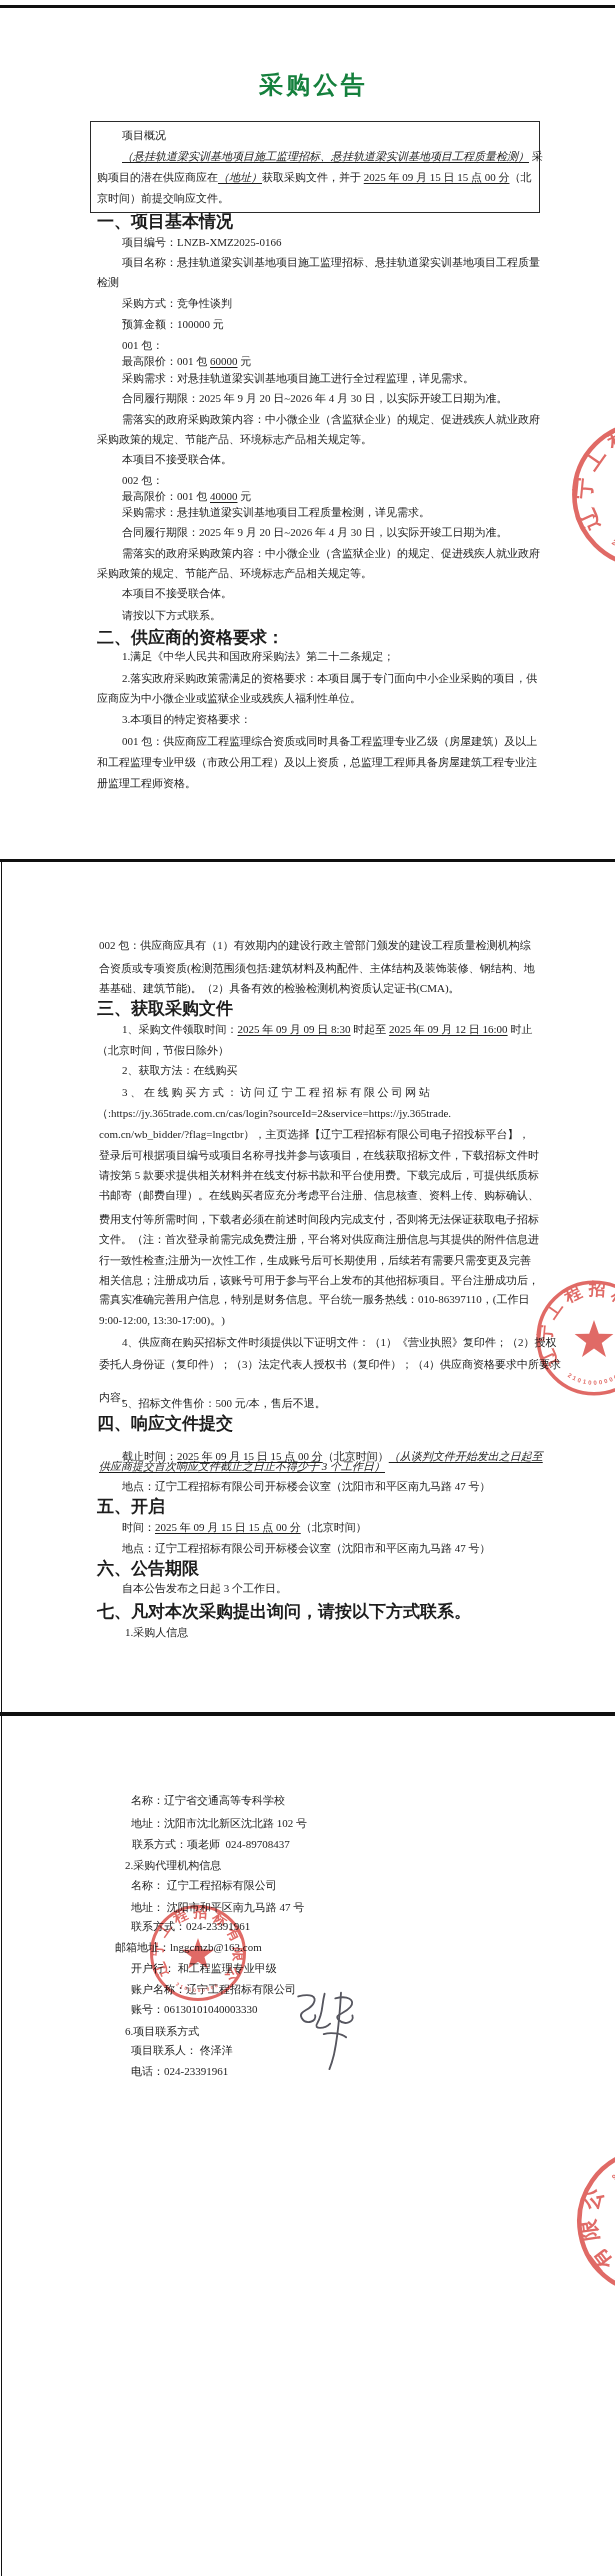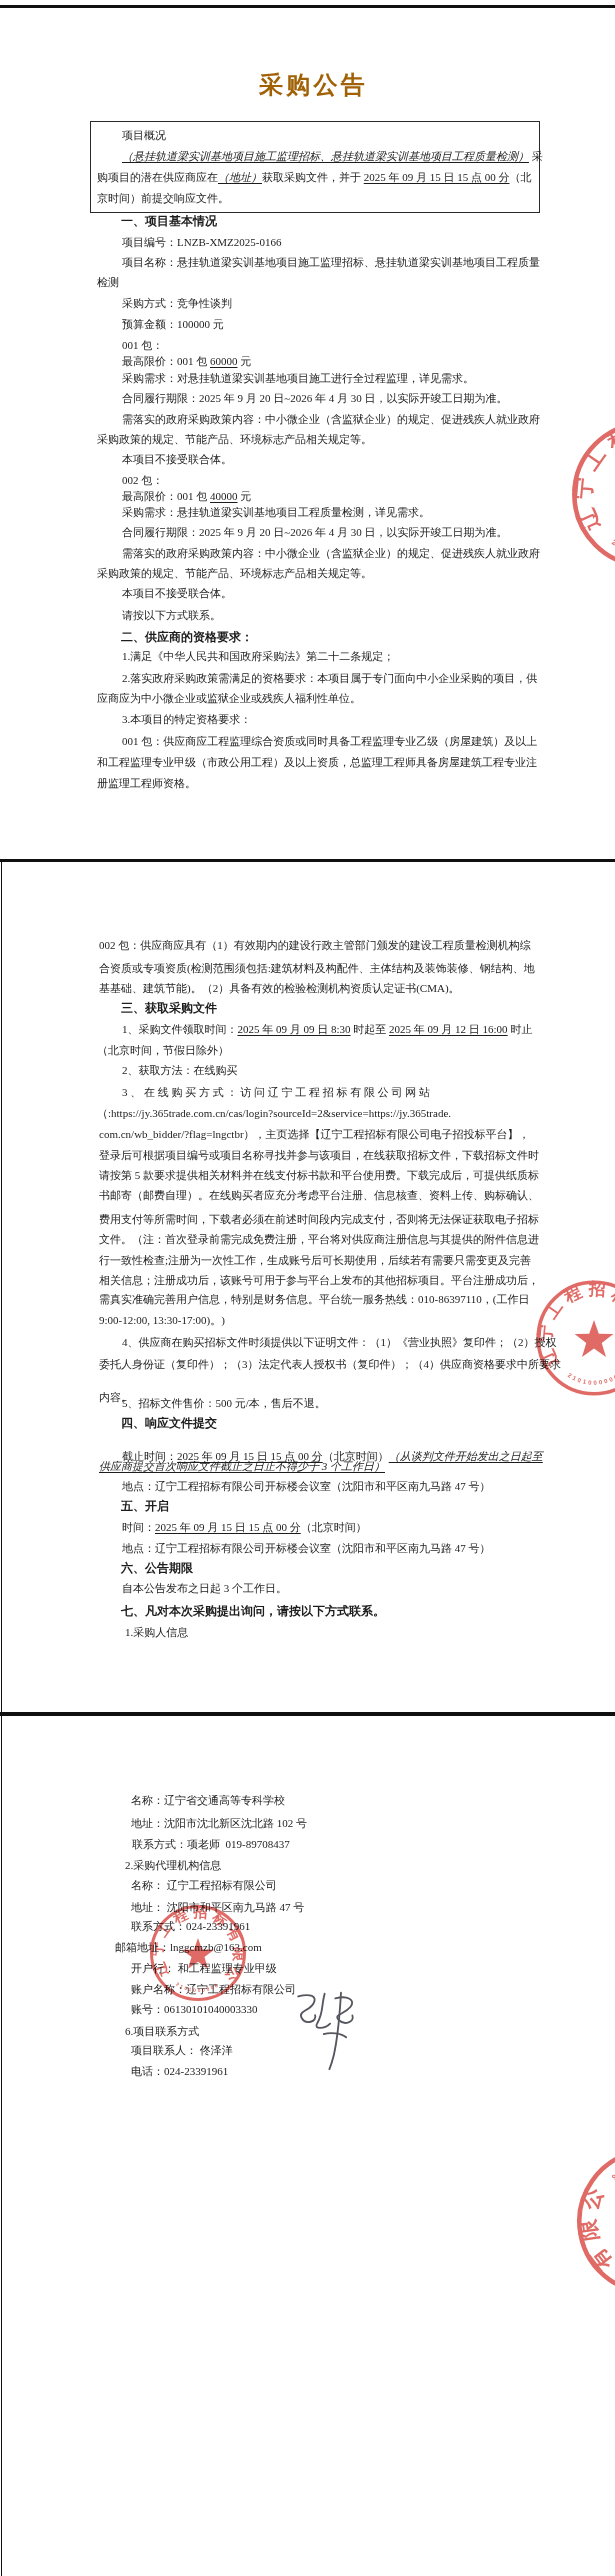--- a/index.html
+++ b/index.html
@@ -1,24 +1,24 @@
 <!DOCTYPE html>
 <html style="font-size:13px"><head>
 <meta charset="utf-8">
 <style>
   html,body{margin:0;padding:0;background:#ffffff;}
   #root{position:relative;width:616px;height:2576px;background:#ffffff;overflow:hidden;
         font-family:"Liberation Serif","DejaVu Serif",serif;color:#1d1d1d;}
   .line{position:absolute;white-space:pre;font-size:11px;line-height:13.7px;letter-spacing:0;}
-  .hd{font-weight:bold;font-family:"Liberation Sans","DejaVu Sans",sans-serif;font-size:12px;margin-left:24px;}
+  .hd{font-weight:bold;font-family:"Liberation Sans","DejaVu Sans",sans-serif;font-size:17px;}
   .seg-u{text-decoration:underline;text-underline-offset:1.6px;}
   .seg-iu{font-style:italic;text-decoration:underline;text-underline-offset:1.6px;}
   #doc-title{position:absolute;left:89px;top:69px;width:449px;text-align:center;
              font-size:24px;font-weight:bold;letter-spacing:3.2px;
-             font-family:"Liberation Sans","DejaVu Sans",sans-serif;color:#a16207;}
+             font-family:"Liberation Sans","DejaVu Sans",sans-serif;color:#15803d;}
   #overview-box{position:absolute;left:90px;top:121px;width:448px;height:90px;
                 border:1.6px solid #2a2a2a;background:transparent;}
   .band{position:absolute;left:0;width:616px;background:#101010;}
   .vline{position:absolute;background:#101010;}
   .seal{position:absolute;opacity:.8;mix-blend-mode:multiply;}
   .seal svg{display:block;}
   .seal text{font-family:"Liberation Sans","DejaVu Sans",sans-serif;font-weight:bold;}
   #seal-d{transform:rotate(170deg);}
   #signature{position:absolute;left:289px;top:1986px;opacity:.88;transform:rotate(8deg);}
 </style>
@@ -99,21 +99,21 @@
       <div class="line" style="left: 122px; top: 1480px;"><span>地点：辽宁工程招标有限公司开标楼会议室（沈阳市和平区南九马路 47 号）</span></div>
       <div class="line hd" style="left: 97px; top: 1500px;"><span>五、开启</span></div>
       <div class="line" style="left: 122px; top: 1521px;"><span>时间：</span><span class="seg-u">2025 年 09 月 15 日 15 点 00 分</span><span>（北京时间）</span></div>
       <div class="line" style="left: 122px; top: 1542px;"><span>地点：辽宁工程招标有限公司开标楼会议室（沈阳市和平区南九马路 47 号）</span></div>
       <div class="line hd" style="left: 97px; top: 1562px;"><span>六、公告期限</span></div>
       <div class="line" style="left: 122px; top: 1582px;"><span>自本公告发布之日起 3 个工作日。</span></div>
       <div class="line hd" style="left: 97px; top: 1605px;"><span>七、凡对本次采购提出询问，请按以下方式联系。</span></div>
       <div class="line" style="left: 125px; top: 1626px;"><span>1.采购人信息</span></div>
       <div class="line" style="left: 131px; top: 1794px;"><span>名称：辽宁省交通高等专科学校</span></div>
       <div class="line" style="left: 131px; top: 1817px;"><span>地址：沈阳市沈北新区沈北路 102 号</span></div>
-      <div class="line" style="left: 132px; top: 1838px;"><span>联系方式：项老师  019-89708437</span></div>
+      <div class="line" style="left: 132px; top: 1838px;"><span>联系方式：项老师  024-89708437</span></div>
       <div class="line" style="left: 125px; top: 1859px;"><span>2.采购代理机构信息</span></div>
       <div class="line" style="left: 131px; top: 1879px;"><span>名称： 辽宁工程招标有限公司</span></div>
       <div class="line" style="left: 131px; top: 1901px;"><span>地址： 沈阳市和平区南九马路 47 号</span></div>
       <div class="line" style="left: 131px; top: 1920px; text-align: right;"><span>联系方式：024-23391961</span></div>
       <div class="line" style="left: 115px; top: 1941px;"><span>邮箱地址：lnggcmzb@163.com</span></div>
       <div class="line" style="left: 131px; top: 1962px;"><span>开户行： 和工程监理专业甲级</span></div>
       <div class="line" style="left: 131px; top: 1983px;"><span>账户名称：辽宁工程招标有限公司</span></div>
       <div class="line" style="left: 131px; top: 2003px;"><span>账号：06130101040003330</span></div>
       <div class="line" style="left: 125px; top: 2025px;"><span>6.项目联系方式</span></div>
       <div class="line" style="left: 131px; top: 2044px;"><span>项目联系人： 佟泽洋</span></div>

